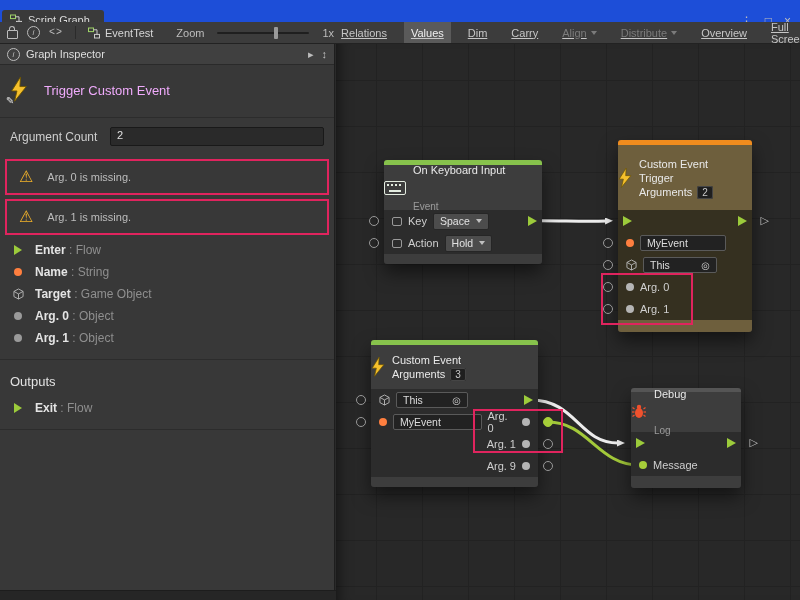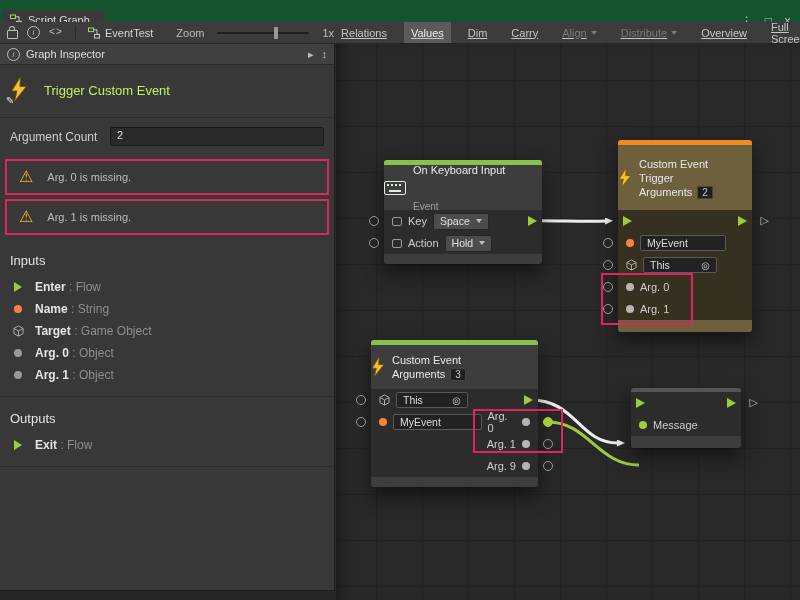--- a/index.html
+++ b/index.html
@@ -1,20 +1,20 @@
 <!DOCTYPE html>
 <html><head>
 <meta charset="utf-8">
 <style>
   html,body{margin:0;padding:0;background:#111;}
   .window{position:relative;width:800px;height:600px;background:#2a2a2a;overflow:hidden;
           font-family:"Liberation Sans","DejaVu Sans",sans-serif;color:#ccc;-webkit-font-smoothing:antialiased;}
 
   
-  .titlebar{position:absolute;left:0;top:0;width:800px;height:30px;background:#14532d;display:flex;align-items:flex-end;}
+  .titlebar{position:absolute;left:0;top:0;width:800px;height:30px;background:#1d4ed8;display:flex;align-items:flex-end;}
   .tab{display:flex;align-items:center;gap:6px;height:20px;background:#3a3a3a;padding:0 14px 0 8px;
        font-size:11px;color:#dcdcdc;margin-left:2px;border-radius:3px 3px 0 0;}
   .win-controls{margin-left:auto;display:flex;align-items:center;gap:12px;padding:0 9px 3px 0;color:#bdbdbd;font-size:12px;}
   .win-controls span{cursor:default;line-height:12px;}
 
   
   .toolbar{position:absolute;left:0;top:22px;width:800px;height:22px;background:#3c3c3c;border-bottom:1px solid #222;
            display:flex;align-items:center;font-size:11px;color:#c6c6c6;box-sizing:border-box;}
   .tb-left{display:flex;align-items:center;gap:9px;padding-left:7px;}
   .lock{width:9px;height:7px;border:1px solid #bdbdbd;border-radius:1px;position:relative;margin-top:4px;}
@@ -36,21 +36,21 @@
   .tb-btn.disabled .caret-down{border-top-color:#7b7b7b;}
 
   
   .inspector{position:absolute;left:0;top:44px;width:335px;height:546px;background:#383838;border-right:1px solid #1e1e1e;box-sizing:border-box;}
   .insp-bottom{position:absolute;left:0;top:590px;width:336px;height:10px;background:#262626;border-top:1px solid #1d1d1d;box-sizing:border-box;}
   .insp-header{height:20px;background:#404040;border-bottom:1px solid #2a2a2a;display:flex;align-items:center;gap:6px;padding:0 7px;font-size:11px;color:#dedede;}
   .insp-header .hicons{margin-left:auto;display:flex;gap:8px;color:#bdbdbd;font-size:11px;}
   .insp-title{display:flex;align-items:center;gap:12px;padding:12px 10px 14px;}
   .insp-title .iconwrap{position:relative;width:22px;height:26px;}
   .insp-title .pencil{position:absolute;left:-4px;bottom:-3px;font-size:10px;color:#e0e0e0;}
-  .insp-title-text{font-size:13px;color:#bef264;}
+  .insp-title-text{font-size:13px;color:#f0abfc;}
   .divider{height:1px;background:#2c2c2c;}
   .argcount{display:flex;align-items:center;gap:8px;padding:9px 10px;}
   .argcount .lbl{font-size:12px;color:#cfcfcf;width:92px;}
   .argcount .input{flex:1;height:15px;background:#2a2a2a;border:1px solid #191919;border-radius:2px;color:#e0e0e0;font-size:11px;padding:1px 6px;}
   .warning{margin:4px 5px;border:2px solid #e0245e;display:flex;align-items:center;gap:14px;padding:5px 12px;min-height:22px;}
   .warning .wic{font-size:16px;color:#f3b32a;line-height:16px;}
   .warning .wtext{font-size:11px;color:#bdbdbd;}
   .sect{font-size:13px;color:#e2e2e2;padding:14px 10px 8px;}
   .pin-item{display:flex;align-items:center;gap:11px;padding:4px 12px;font-size:12px;}
   .pin-item .nm{color:#e4e4e4;font-weight:bold;}
@@ -211,21 +211,20 @@
       <span class="input">2</span>
     </div>
     <div class="warning">
       <span class="wic">⚠</span>
       <span class="wtext">Arg. 0 is missing.</span>
     </div>
     <div class="warning">
       <span class="wic">⚠</span>
       <span class="wtext">Arg. 1 is missing.</span>
     </div>
-    <div class="sect">Inputs</div>
     <div class="pin-item">
       <span class="pin-ic">
           <span class="fa sm"></span>
         </span>
       <span><span class="nm">Enter</span><span class="sep"> : </span><span class="tp">Flow</span></span>
     </div>
     <div class="pin-item">
       <span class="pin-ic">
           <span class="dot orange"></span>
         </span>
@@ -418,20 +417,38 @@
               <span class="dot lt"></span>
             </span>
           <span class="port port-r"></span>
         </div>
       </div>
       <div class="nfooter"></div>
     </div>
 
     <div class="node n-debug">
       <div class="colorbar gray"></div>
+      <div class="nheader">
+        <svg width="16" height="16" viewBox="0 0 16 16">
+            <g stroke="#f0512d" stroke-width="1.2">
+              <line x1="3.5" y1="5" x2="1.5" y2="3.5"></line>
+              <line x1="3.5" y1="8" x2="1" y2="8"></line>
+              <line x1="3.5" y1="11" x2="1.5" y2="12.5"></line>
+              <line x1="12.5" y1="5" x2="14.5" y2="3.5"></line>
+              <line x1="12.5" y1="8" x2="15" y2="8"></line>
+              <line x1="12.5" y1="11" x2="14.5" y2="12.5"></line>
+            </g>
+            <ellipse cx="8" cy="9" rx="4" ry="5" fill="#f0512d"></ellipse>
+            <circle cx="8" cy="3" r="2.2" fill="#f0512d"></circle>
+          </svg>
+        <div>
+          <div class="nt">Debug</div>
+          <div class="ns">Log</div>
+        </div>
+      </div>
       <div class="nbody">
         <div class="row">
           <span class="fa fa-left"></span>
           <span class="fa fa-right"></span>
           <span class="cont-tri">▷</span>
         </div>
         <div class="row">
           <span class="dot green"></span>
           <span>Message</span>
         </div>

